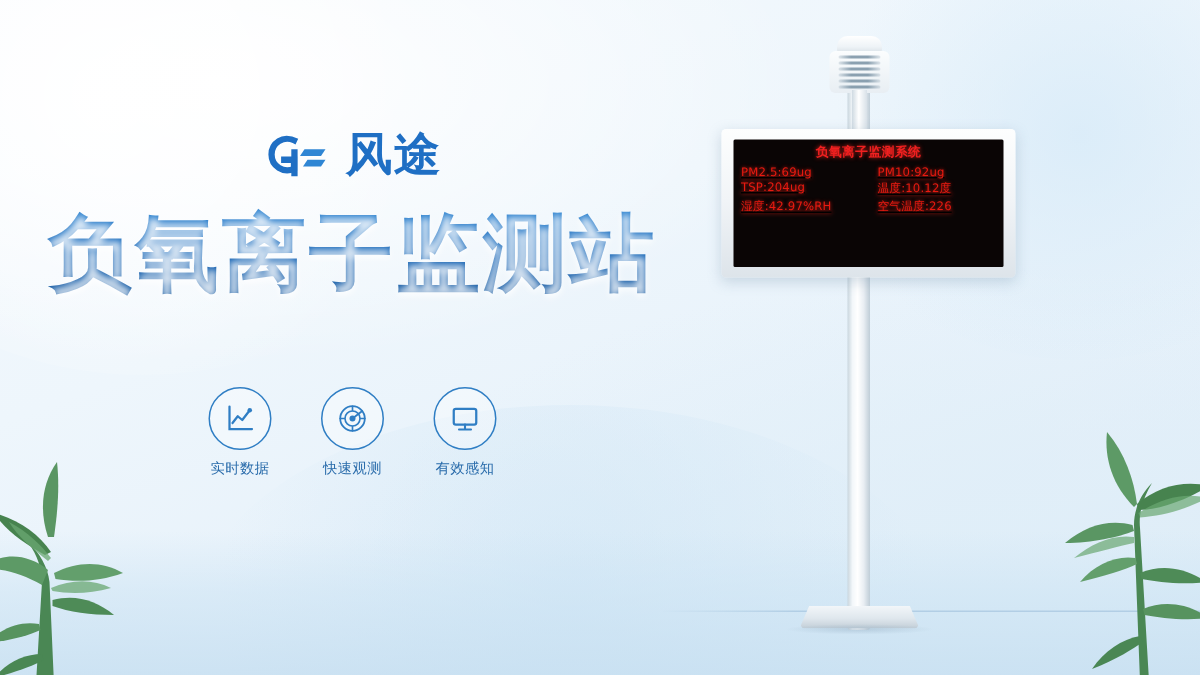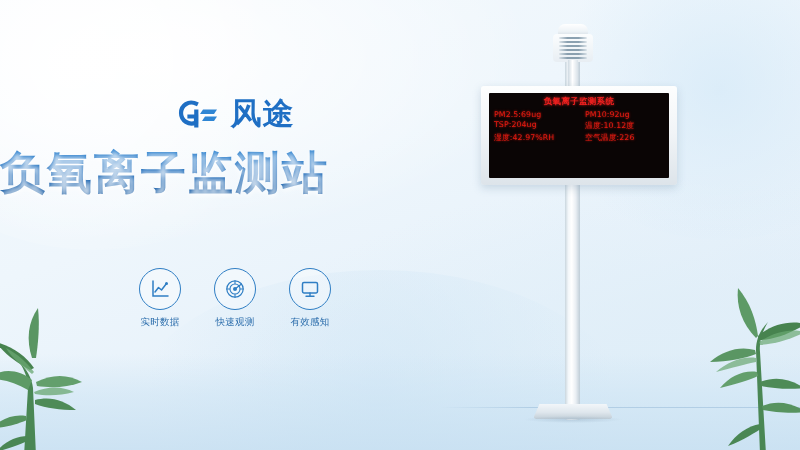--- a/index.html
+++ b/index.html
@@ -53,21 +53,21 @@
     left: 440px; right: 0;
     bottom: 42px;
     height: 1px;
     background: linear-gradient(90deg, rgba(178,206,228,0) 0%, rgba(172,202,226,.85) 25%, rgba(172,202,226,.85) 100%);
     pointer-events: none;
   }
 
   
   .left-col {
     position: absolute;
-    left: 0; top: 10px;
+    left: 0; top: 0;
     width: 470px;
     height: 378px;
   }
 
   .logo-row {
     position: absolute;
     left: 0; right: 0;
     top: 86px;
     display: flex;
     align-items: center;
@@ -84,31 +84,31 @@
     font-weight: 700;
     color: #1f6fc4;
     letter-spacing: 1px;
     line-height: 1;
   }
 
   .headline {
     position: absolute;
     left: 0; right: 0;
     top: 137px;
-    font-size: 45px;
+    text-align: center;
+    font-size: 56px;
     font-weight: 700;
     letter-spacing: 2px;
     line-height: 1.18;
     color: #1061b4;
     background: linear-gradient(180deg, #2f86d4 0%, #1061b4 52%, #0b4f97 100%);
     -webkit-background-clip: text;
     background-clip: text;
     -webkit-text-fill-color: transparent;
     text-shadow: 0 2px 5px rgba(255,255,255,.85);
-    font-family: Liberation Serif, serif;
   }
 
   .subhead {
     position: absolute;
     left: 0; right: 0;
     top: 218px;
     text-align: center;
     font-size: 18px;
     font-weight: 700;
     letter-spacing: .6px;
@@ -248,20 +248,21 @@
     margin-top: 1px;
     text-shadow: 0 0 3px rgba(255,40,30,.8);
   }
   .led-grid {
     margin: 2px 0 0 0;
     padding: 0 5px;
     display: grid;
     grid-template-columns: 1fr 1fr;
     row-gap: 1px;
     column-gap: 4px;
+    text-decoration: underline;
   }
   .led-cell {
     color: #e81a10;
     font-size: 7.8px;
     letter-spacing: .1px;
     white-space: nowrap;
     text-shadow: 0 0 2.5px rgba(255,35,25,.8);
   }
   .led-cell.right { padding-left: 4px; }
 

